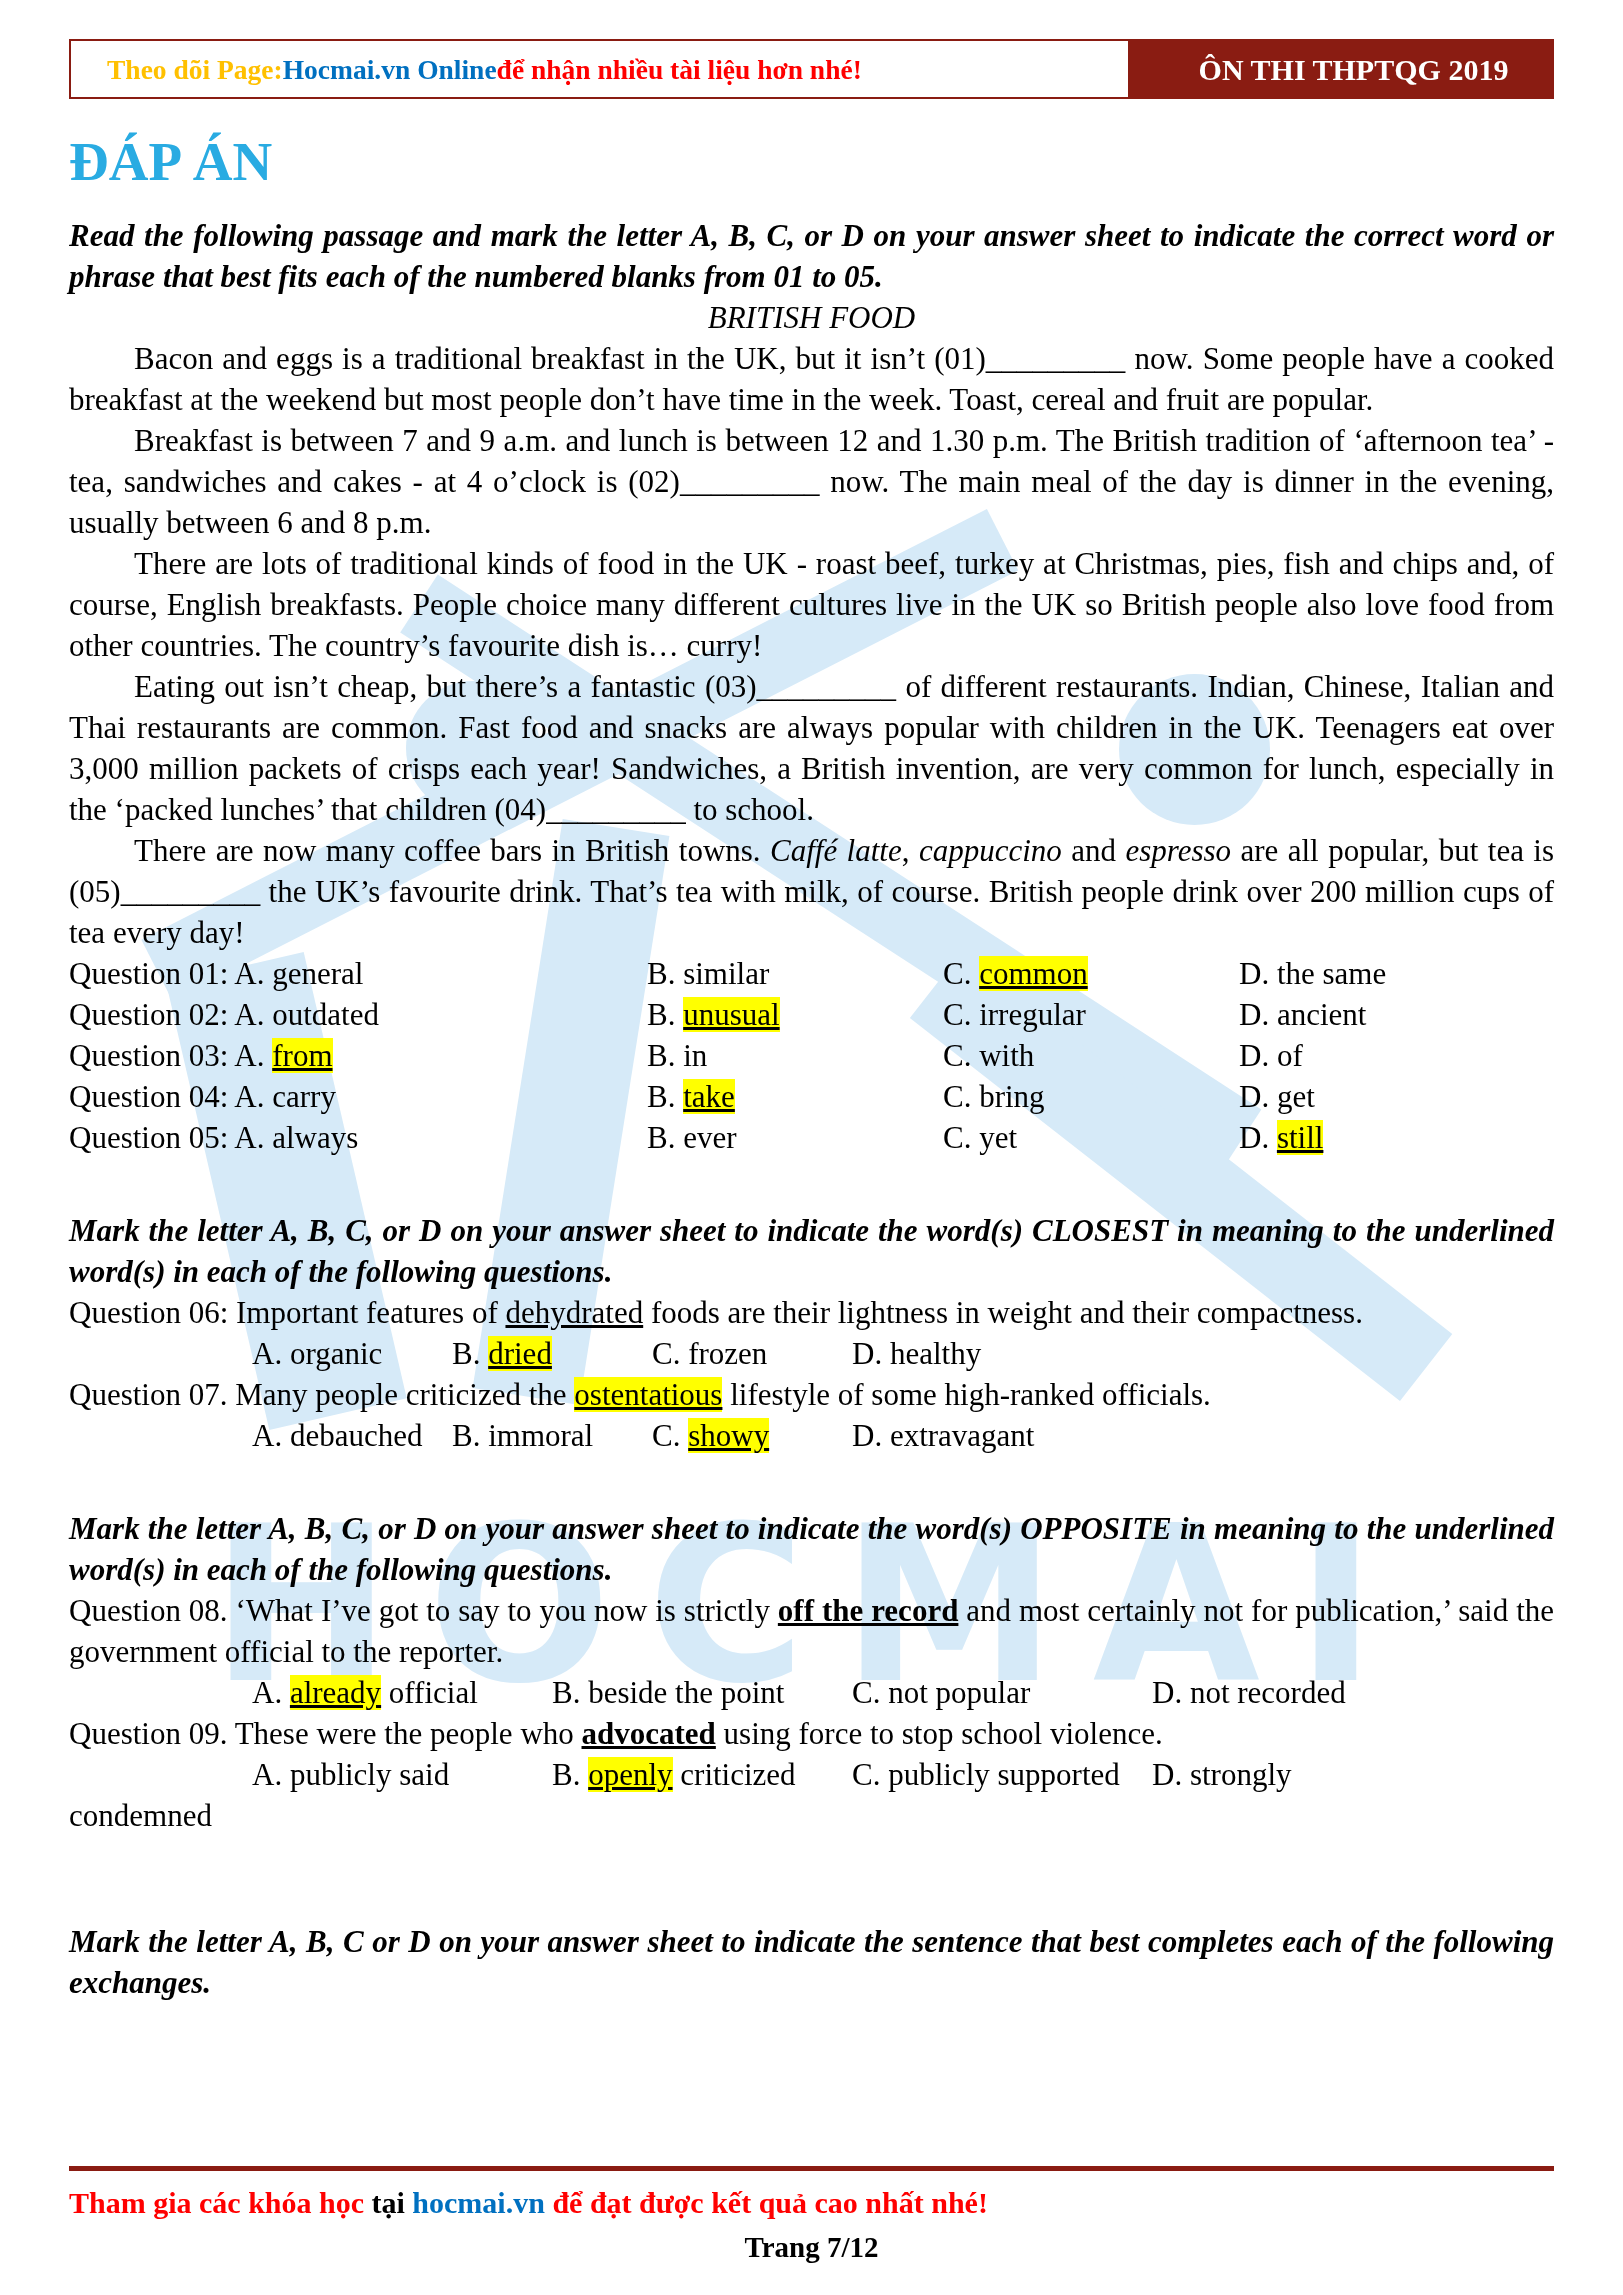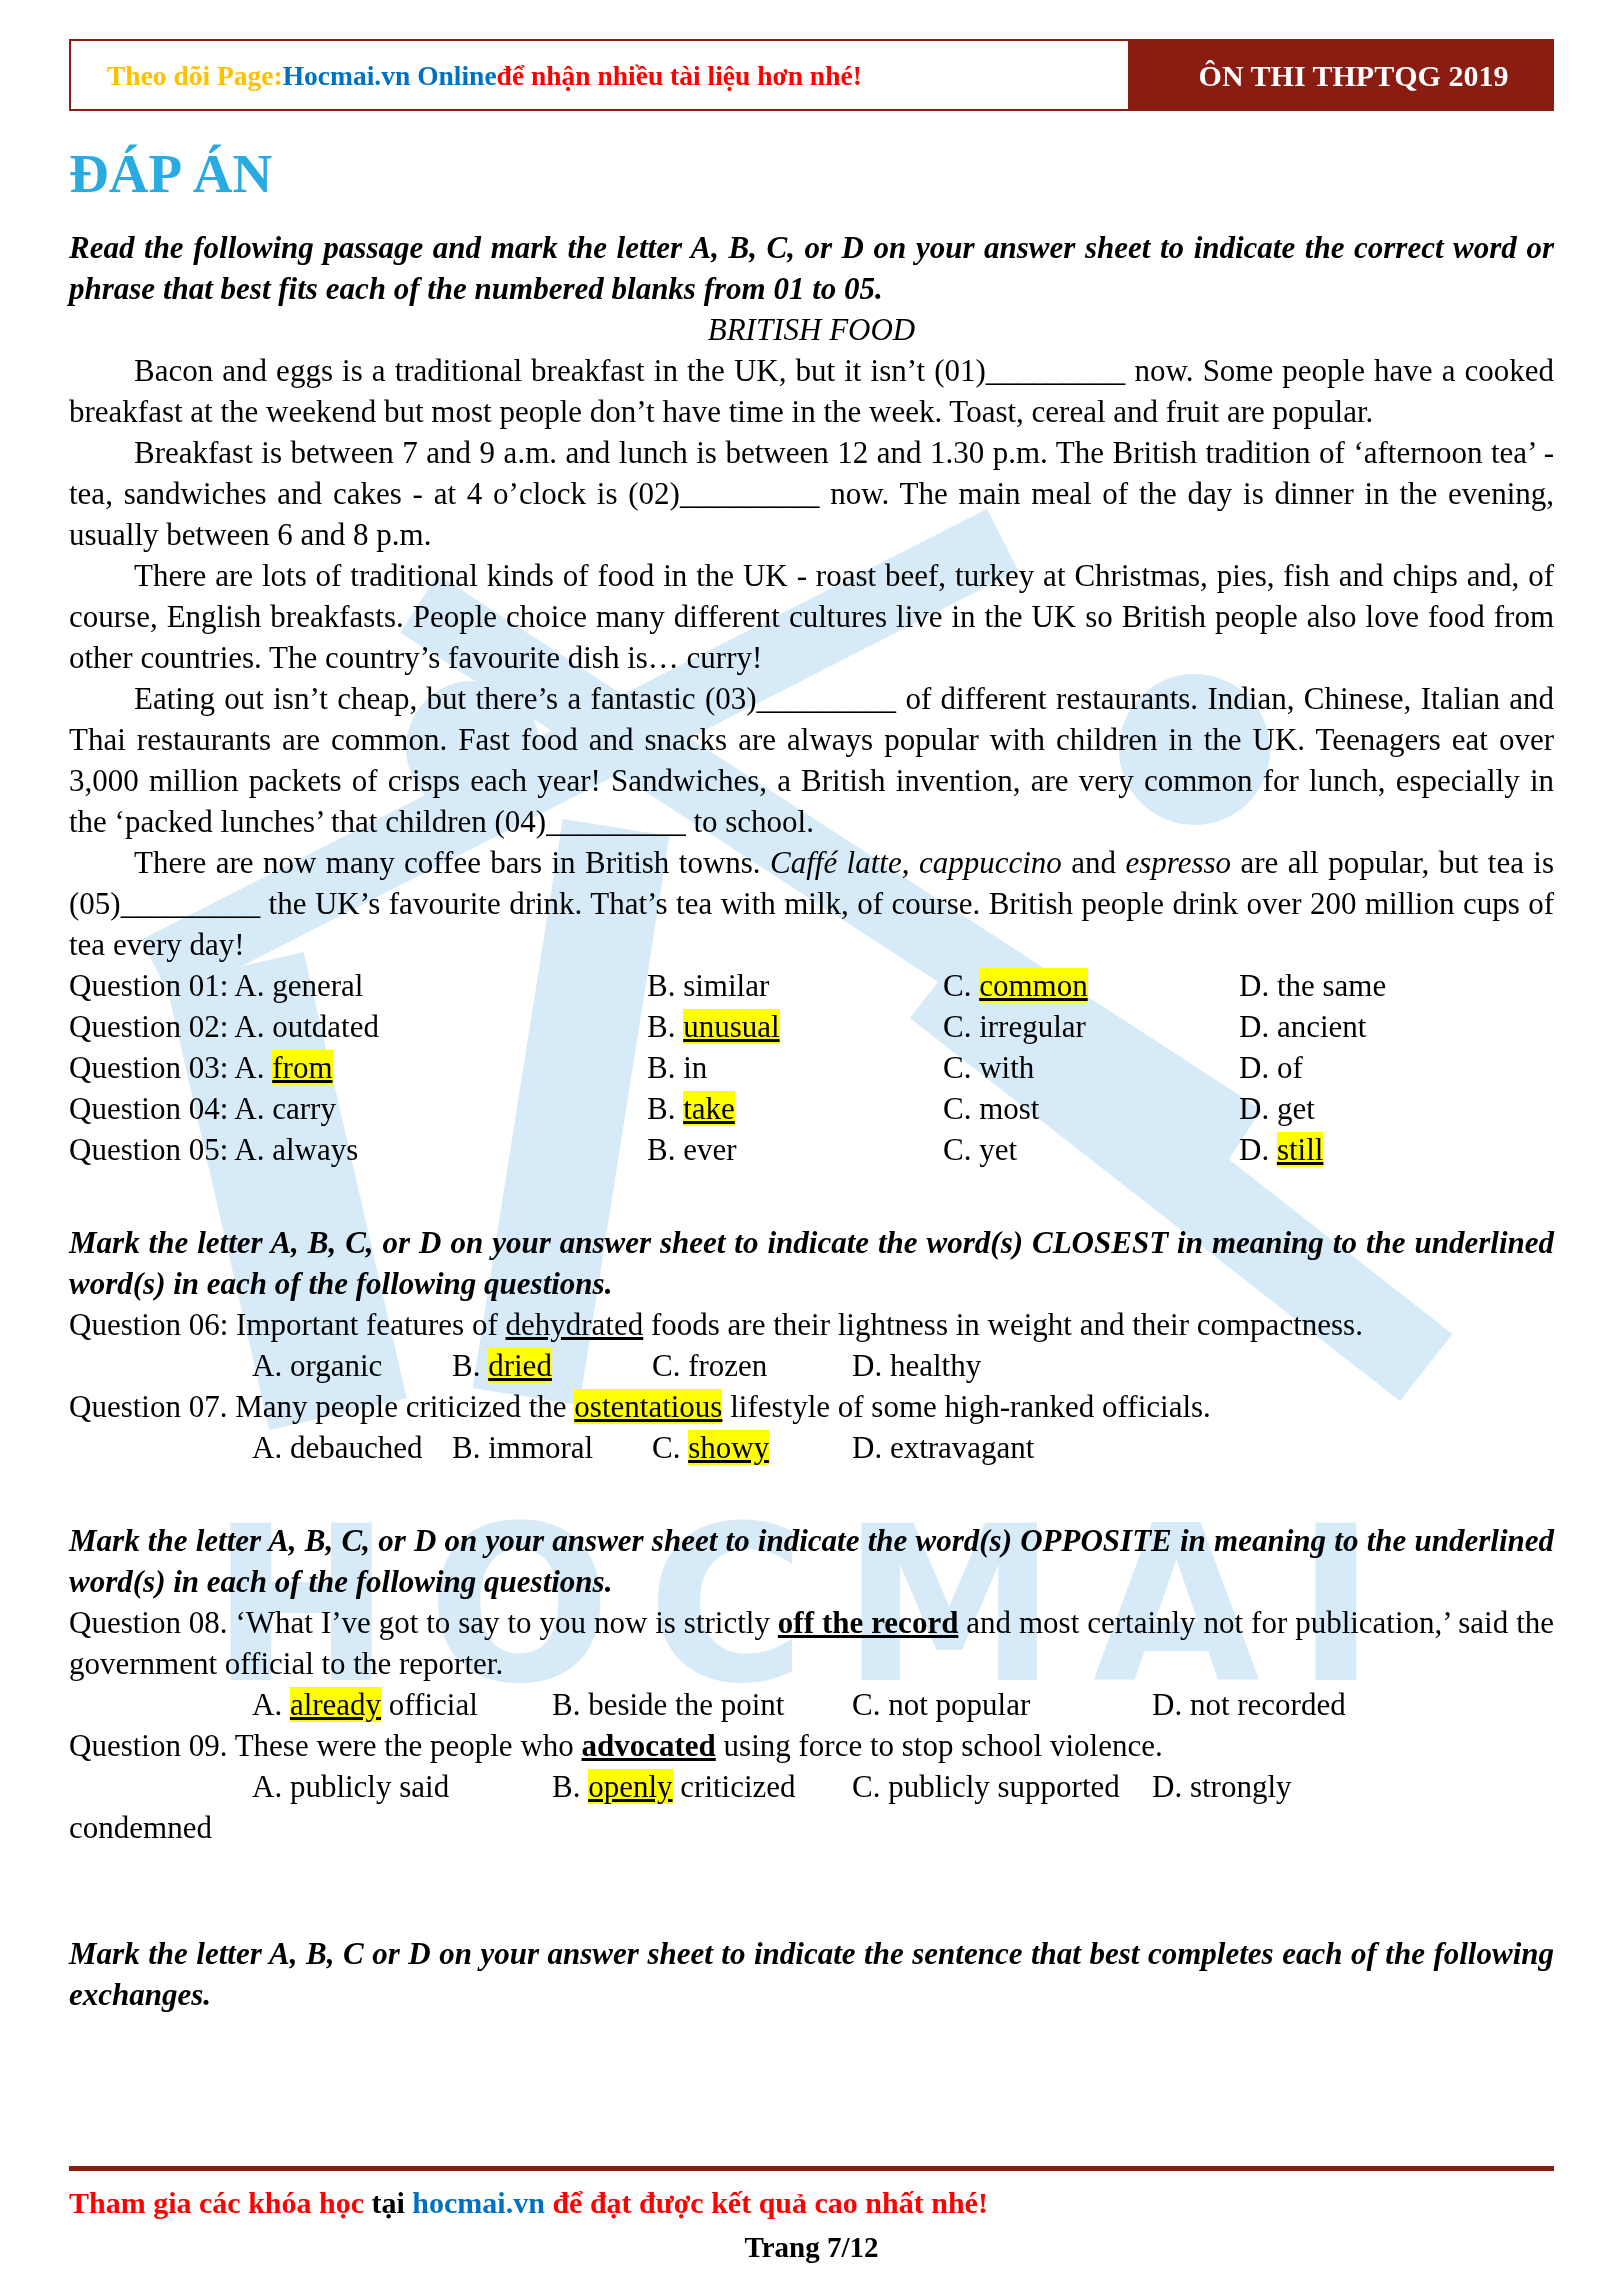--- a/index.html
+++ b/index.html
@@ -17,21 +17,21 @@
   .wm .b3{left:517px;top:824px;width:108px;height:576px;transform:rotate(9deg);}
   .wm .b4{left:936px;top:942px;width:622px;height:85px;transform:rotate(38deg);transform-origin:left center;}
   .wm .b5{left:216px;top:962px;width:141px;height:458px;transform:rotate(-13deg);}
   .wm-word{
     position:absolute;top:1498px;left:0;right:0;text-align:center;line-height:1;
     font-family:"DejaVu Sans",sans-serif;font-weight:bold;font-size:216px;
     letter-spacing:36px;color:var(--wm,#d6eaf8);
   }
   
   .content{position:relative;z-index:1;padding:39px 69px 0 69px;}
-  .topbar{display:flex;height:72px;background:var(--bar,#8a1c12);border:2.6px solid var(--bar,#8a1c12);box-sizing:border-box;}
+  .topbar{display:flex;height:60px;background:var(--bar,#8a1c12);border:2.6px solid var(--bar,#8a1c12);box-sizing:border-box;}
   .topbar-left{width:1021px;background:#fff;display:flex;align-items:center;padding-left:36px;font-weight:bold;font-size:27.5px;white-space:nowrap;}
   .topbar-right{flex:1;display:flex;align-items:center;justify-content:center;color:#fff;font-weight:bold;font-size:30px;margin-left:27px;}
   .tb-gold{color:var(--gold,#ffc000);}
   .tb-brand{color:var(--brand,#0070c0);}
   .tb-red{color:var(--red,#ff0000);}
   .title{text-align:left;color:var(--title,#29abe2);font-weight:bold;font-size:55px;line-height:1.15;margin:31px 0 22px 0;}
   .instr{font-weight:bold;font-style:italic;text-align:justify;}
   .center{text-align:center;font-style:italic;}
   .just{text-align:justify;}
   .ind{text-indent:65px;}
@@ -105,21 +105,21 @@
   </div>
   <div class="qrow">
     <div><span>Question 03: </span><span>A. </span><span class="hl">from</span></div>
     <div><span>B. in</span><span class="hl"></span></div>
     <div><span>C. with</span><span class="hl"></span></div>
     <div><span>D. of</span><span class="hl"></span></div>
   </div>
   <div class="qrow">
     <div><span>Question 04: </span><span>A. carry</span><span class="hl"></span></div>
     <div><span>B. </span><span class="hl">take</span></div>
-    <div><span>C. most</span><span class="hl"></span></div>
+    <div><span>C. bring</span><span class="hl"></span></div>
     <div><span>D. get</span><span class="hl"></span></div>
   </div>
   <div class="qrow">
     <div><span>Question 05: </span><span>A. always</span><span class="hl"></span></div>
     <div><span>B. ever</span><span class="hl"></span></div>
     <div><span>C. yet</span><span class="hl"></span></div>
     <div><span>D. </span><span class="hl">still</span></div>
   </div>
 
   <div class="instr sp1">Mark the letter A, B, C, or D on your answer sheet to indicate the word(s) CLOSEST in meaning to the underlined word(s) in each of the following questions.</div>

